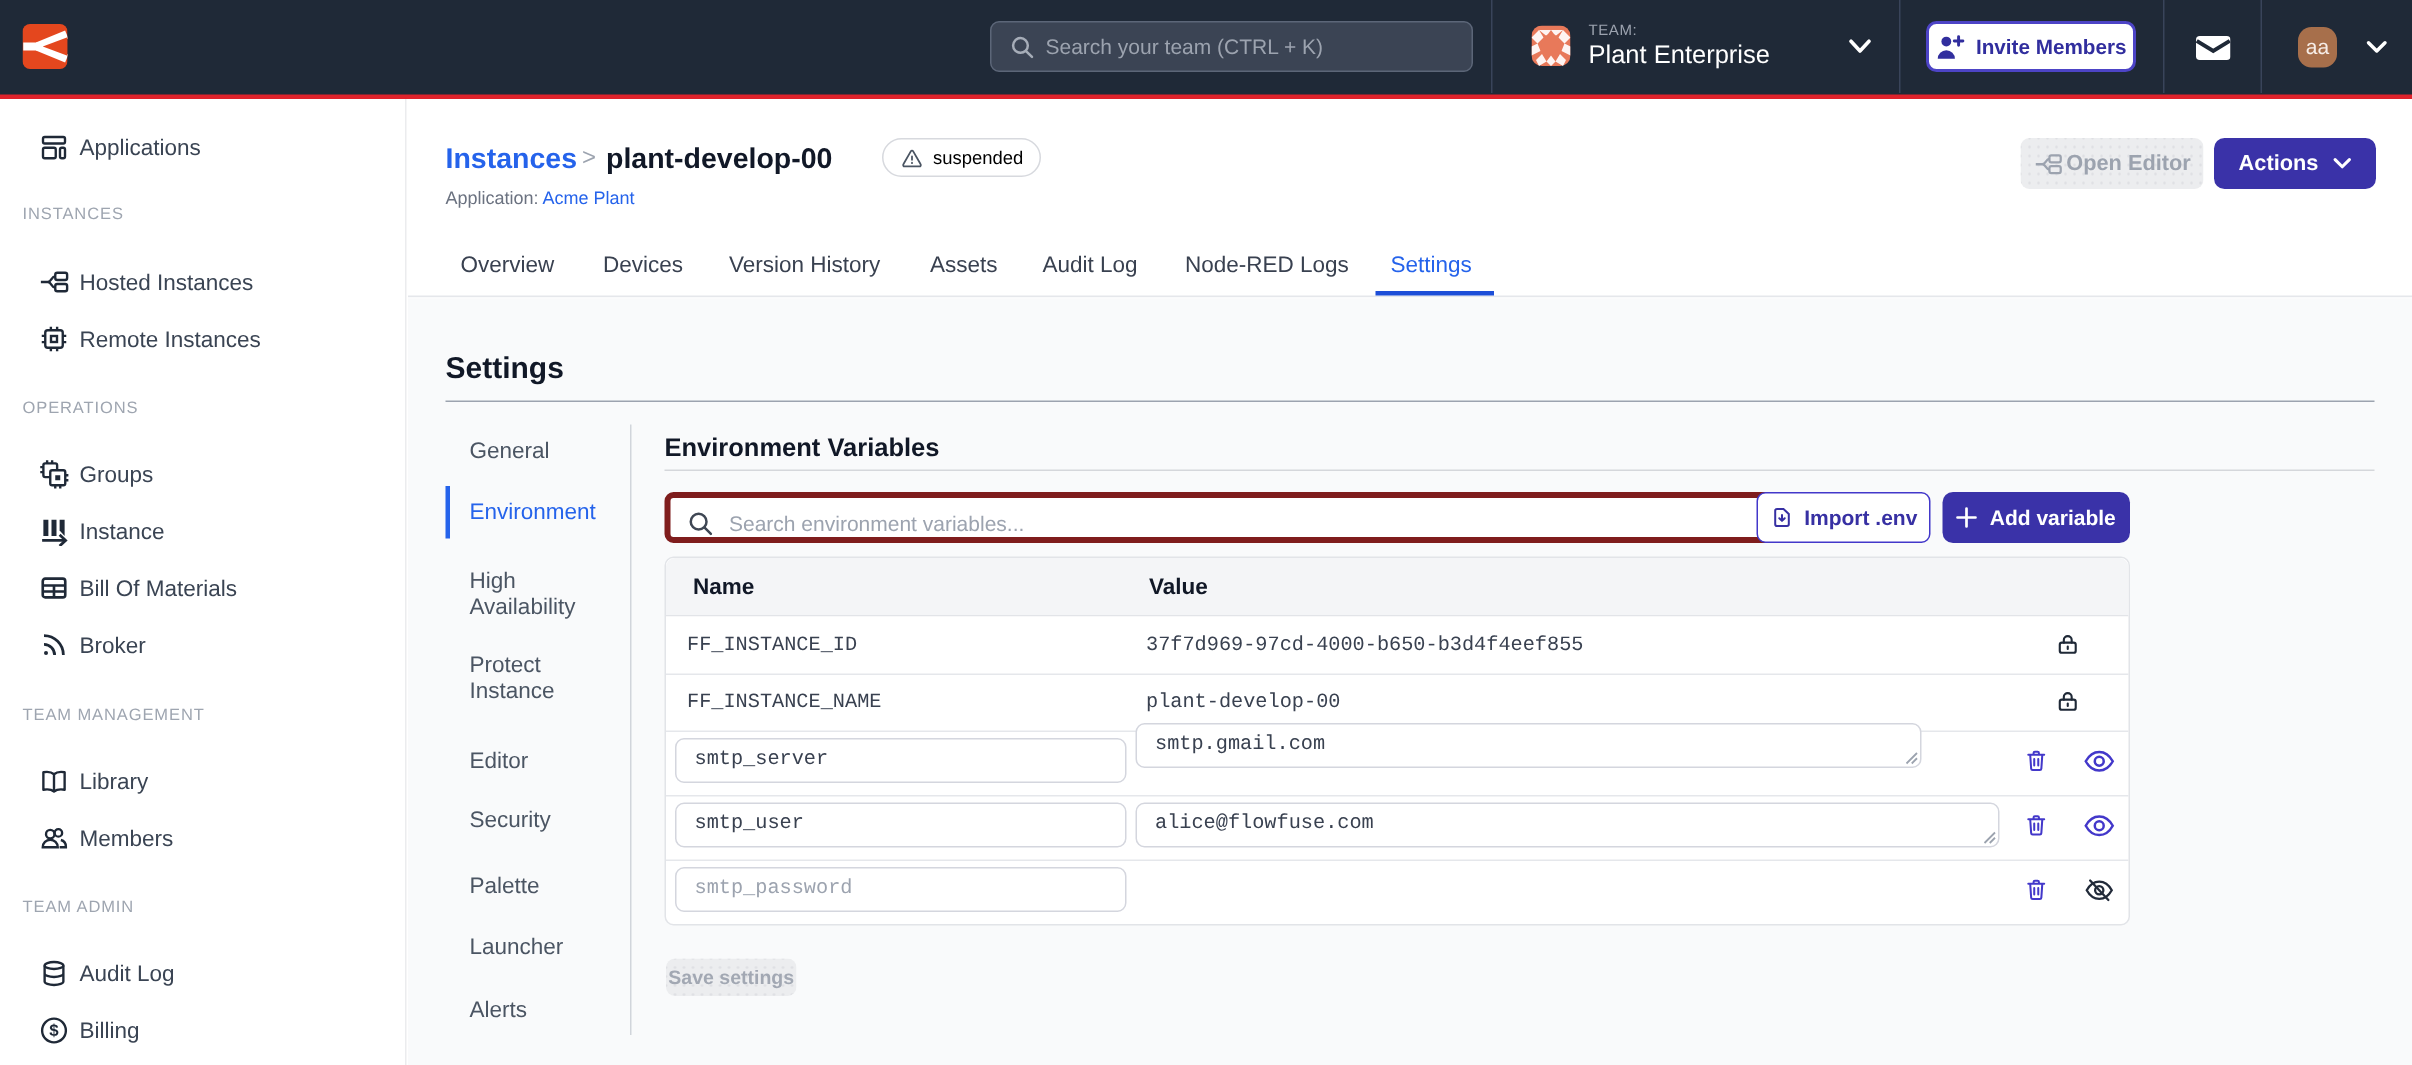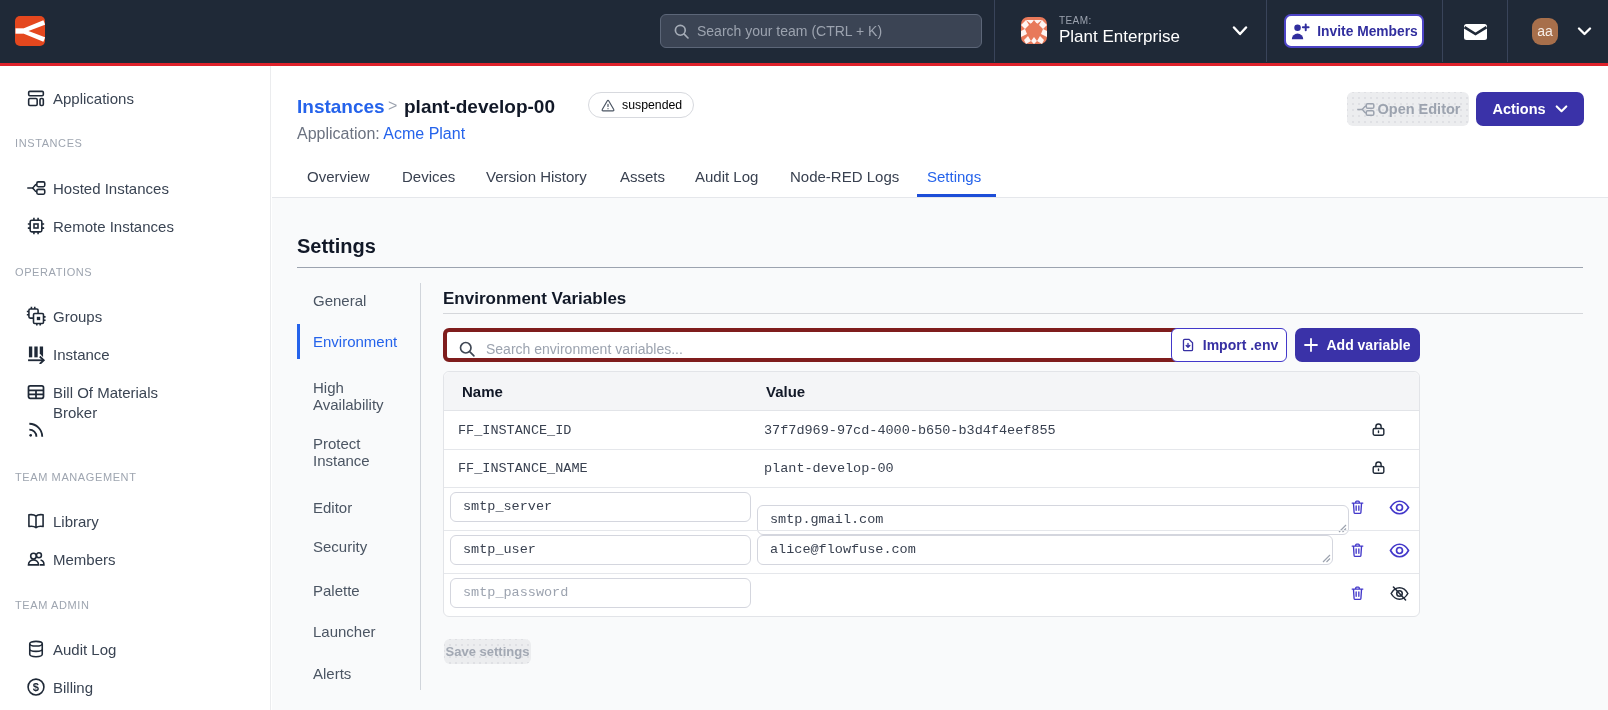--- a/index.html
+++ b/index.html
@@ -128,21 +128,21 @@
     <div class="sit" style="top:281px">Instance</div>
     <svg class="sic" style="top:317px" viewBox="0 0 24 24" fill="none" stroke="#1F2937" stroke-width="2.1">
         <rect x="3" y="4.5" width="18" height="15" rx="2"></rect>
         <path d="M3,10 h18 M3,14.75 h18 M12,10 v9.5"></path>
       </svg>
     <div class="sit" style="top:319px">Bill Of Materials</div>
     <svg class="sic" style="top:355px" viewBox="0 0 24 24" fill="none" stroke="#1F2937" stroke-width="2.2">
         <circle cx="5.6" cy="18.4" r="1.6" fill="#1F2937" stroke="none"></circle>
         <path d="M4,11.5 a8.5,8.5 0 0 1 8.5,8.5 M4,4.5 a15.5,15.5 0 0 1 15.5,15.5"></path>
       </svg>
-    <div class="sit" style="top:339px">Broker</div>
+    <div class="sit" style="top:357px">Broker</div>
     <div class="slb" style="top:406px">TEAM MANAGEMENT</div>
     <svg class="sic" style="top:446px" viewBox="0 0 24 24" fill="none" stroke="#1F2937" stroke-width="1.9" stroke-linejoin="round">
         <path d="M12,6.2 C10,4.4 7,4 3.5,4.6 V18.6 C7,18 10,18.4 12,20 C14,18.4 17,18 20.5,18.6 V4.6 C17,4 14,4.4 12,6.2 Z M12,6.2 V20"></path>
       </svg>
     <div class="sit" style="top:448px">Library</div>
     <svg class="sic" style="top:484px" viewBox="0 0 24 24" fill="none" stroke="#1F2937" stroke-width="1.9">
         <circle cx="15.5" cy="7.5" r="3"></circle>
         <path d="M17.5,13.2 a5.5,5.5 0 0 1 4,5.3 l0,0.5 h-5"></path>
         <circle cx="9" cy="8.5" r="3.4"></circle>
         <path d="M3,19 a6,6 0 0 1 12,0 Z"></path>
@@ -164,21 +164,21 @@
     <div class="a" style="left:25px;top:31px;font-size:19px;font-weight:bold;color:#2563EB">Instances</div>
     <div class="a" style="left:116px;top:32px;font-size:16px;color:#9CA3AF">&gt;</div>
     <div class="a" style="left:132px;top:31px;font-size:19px;font-weight:bold;color:#111827">plant-develop-00</div>
     <div class="a flex" style="left:316px;top:27px;height:26px;padding:0 11px;gap:6px;border:1px solid #D7D9DE;border-radius:13px;background:#fff">
       <svg width="16" height="15" viewBox="0 0 24 24" fill="none" stroke="#4B5563" stroke-width="1.9" stroke-linejoin="round">
           <path d="M10.7,4.7 a1.5,1.5 0 0 1 2.6,0 L21.2,18.4 a1.5,1.5 0 0 1 -1.3,2.3 H4.1 a1.5,1.5 0 0 1 -1.3,-2.3 Z"></path>
           <path d="M12,10 v3.6 M12,16.8 v0.4" stroke-linecap="round"></path>
         </svg>
       <span style="font-size:12.3px;color:#000000">suspended</span>
     </div>
-    <div class="a" style="left:25px;top:60px;font-size:16px;color:#6B7280">Application: <span style="color:#2563EB">Acme Plant</span></div>
+    <div class="a" style="left:25px;top:60px;font-size:12px;color:#6B7280">Application: <span style="color:#2563EB">Acme Plant</span></div>
     <div class="a flex dotbg" style="left:1075px;top:27px;width:122px;height:34px;border-radius:6px;justify-content:center;gap:3px">
       <svg width="19" height="19" viewBox="0 0 24 24" fill="none" stroke="#9CA3AF" stroke-width="1.9">
           <path d="M1.5,12 h5.5 M7,12 c3.2,0 2.8,-4.5 6,-4.5 M7,12 c3.2,0 2.8,4.5 6,4.5"></path>
           <rect x="13" y="4.6" width="9.5" height="5.8" rx="1.6"></rect>
           <rect x="13" y="13.6" width="9.5" height="5.8" rx="1.6"></rect>
         </svg>
       <span style="font-size:14.5px;font-weight:bold;color:#9CA3AF">Open Editor</span>
     </div>
     <div class="a flex" style="left:1204px;top:27px;width:108px;height:34px;border-radius:7px;background:#3A32A8;justify-content:center;gap:9px">
       <span style="font-size:14.5px;font-weight:bold;color:#fff">Actions</span>
@@ -244,21 +244,21 @@
         </svg>
       <div class="rowline" style="top:77px"></div>
       <div class="a mono" style="left:14px;top:89px">FF_INSTANCE_NAME</div>
       <div class="a mono" style="left:320px;top:89px">plant-develop-00</div>
       <svg class="a lock" style="left:926px;top:87px" width="17" height="17" viewBox="0 0 24 24" fill="none" stroke="#1F2937" stroke-width="2">
           <rect x="4.5" y="10.5" width="15" height="9.5" rx="2"></rect>
           <path d="M8.3,10.5 V8 a3.7,3.7 0 0 1 7.4,0 v2.5 M12,14.2 v2.2" stroke-linecap="round"></path>
         </svg>
       <div class="rowline" style="top:115px"></div>
       <div class="inp" style="left:6px;top:120px;width:301px;height:30px;line-height:28px;padding-left:12px">smtp_server</div>
-      <div class="inp" style="left:313px;top:133px;width:592px;height:30px;line-height:28px;padding-left:12px">smtp.gmail.com
+      <div class="inp" style="left:313px;top:110px;width:524px;height:30px;line-height:28px;padding-left:12px">smtp.gmail.com
         <svg class="a" style="right:1px;bottom:1px" width="10" height="10" viewBox="0 0 10 10" stroke="#9CA3AF" stroke-width="1.2">
             <path d="M2,9 L9,2 M5.5,9 L9,5.5"></path>
           </svg>
       </div>
       <svg class="a" style="left:905px;top:126px" width="17" height="18" viewBox="0 0 24 24" fill="none" stroke="#4338CA" stroke-width="1.9" stroke-linecap="round" stroke-linejoin="round">
           <path d="M4.5,6.5 h15 M9.5,6.5 V5 a1.2,1.2 0 0 1 1.2,-1.2 h2.6 a1.2,1.2 0 0 1 1.2,1.2 V6.5 M6.3,6.5 l0.9,13.2 a1.4,1.4 0 0 0 1.4,1.3 h6.8 a1.4,1.4 0 0 0 1.4,-1.3 l0.9,-13.2 M10.1,10.5 v6.2 M13.9,10.5 v6.2"></path>
         </svg>
       <svg class="a" style="left:945px;top:128px" width="21" height="15" viewBox="0 0 24 17" fill="none" stroke="#4338CA" stroke-width="1.9">
           <path d="M1.7,8.5 C4.4,3.6 8,1.4 12,1.4 s7.6,2.2 10.3,7.1 C19.6,13.4 16,15.6 12,15.6 s-7.6,-2.2 -10.3,-7.1 Z"></path>
           <circle cx="12" cy="8.5" r="3.4"></circle>

